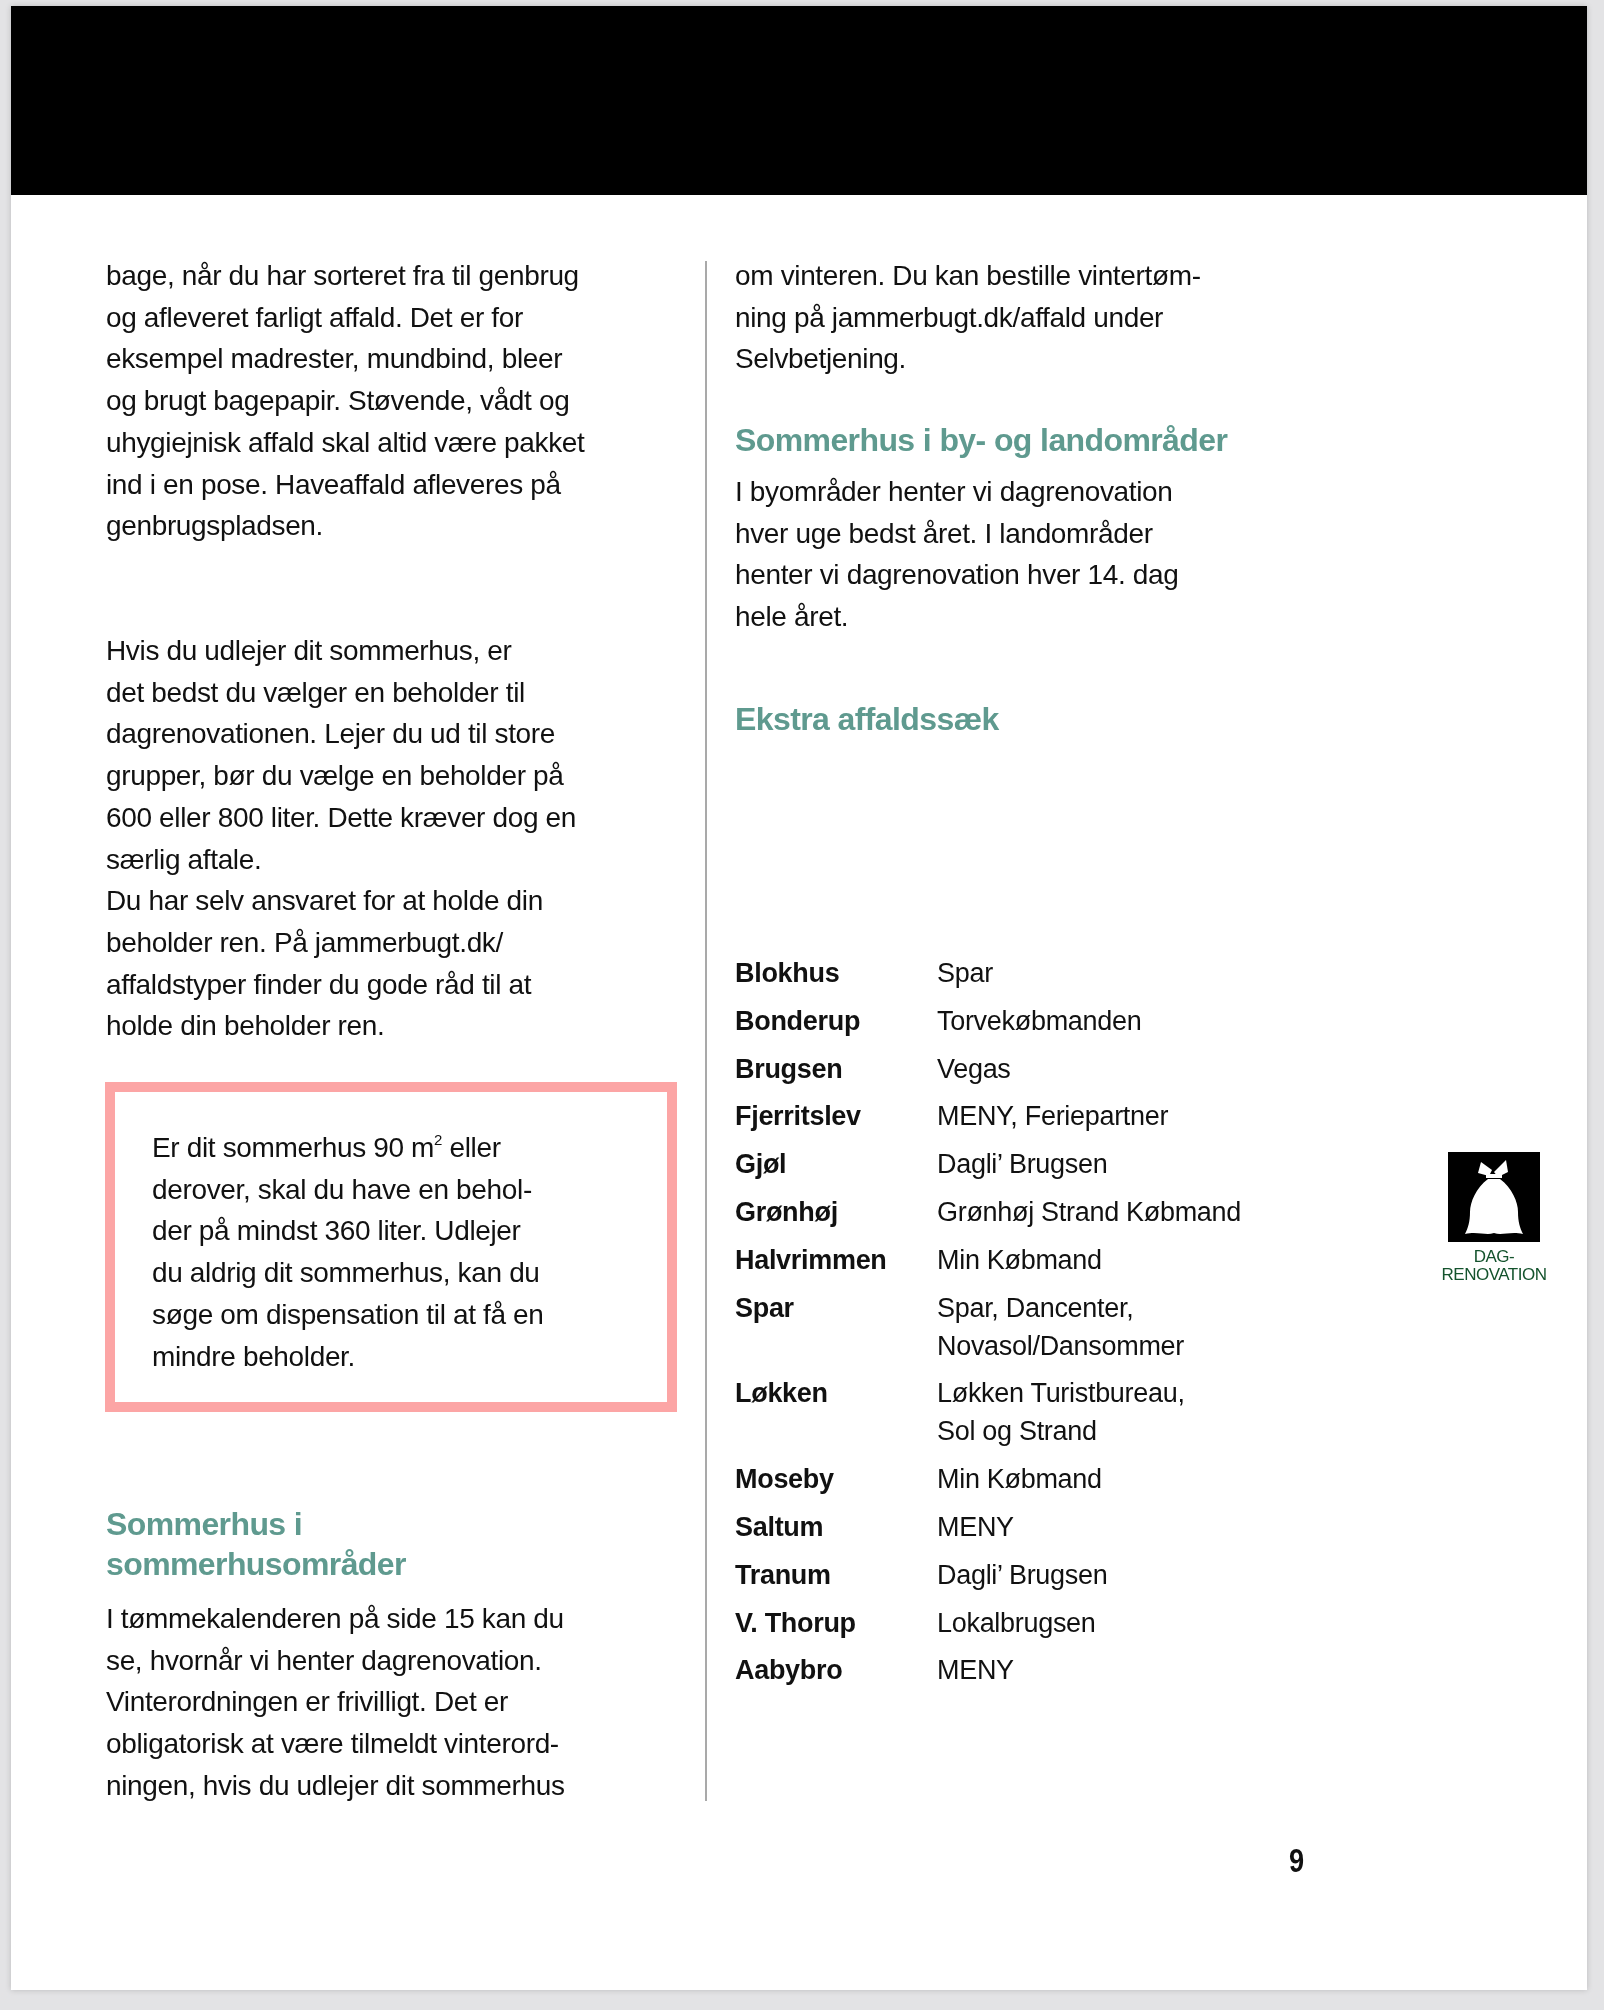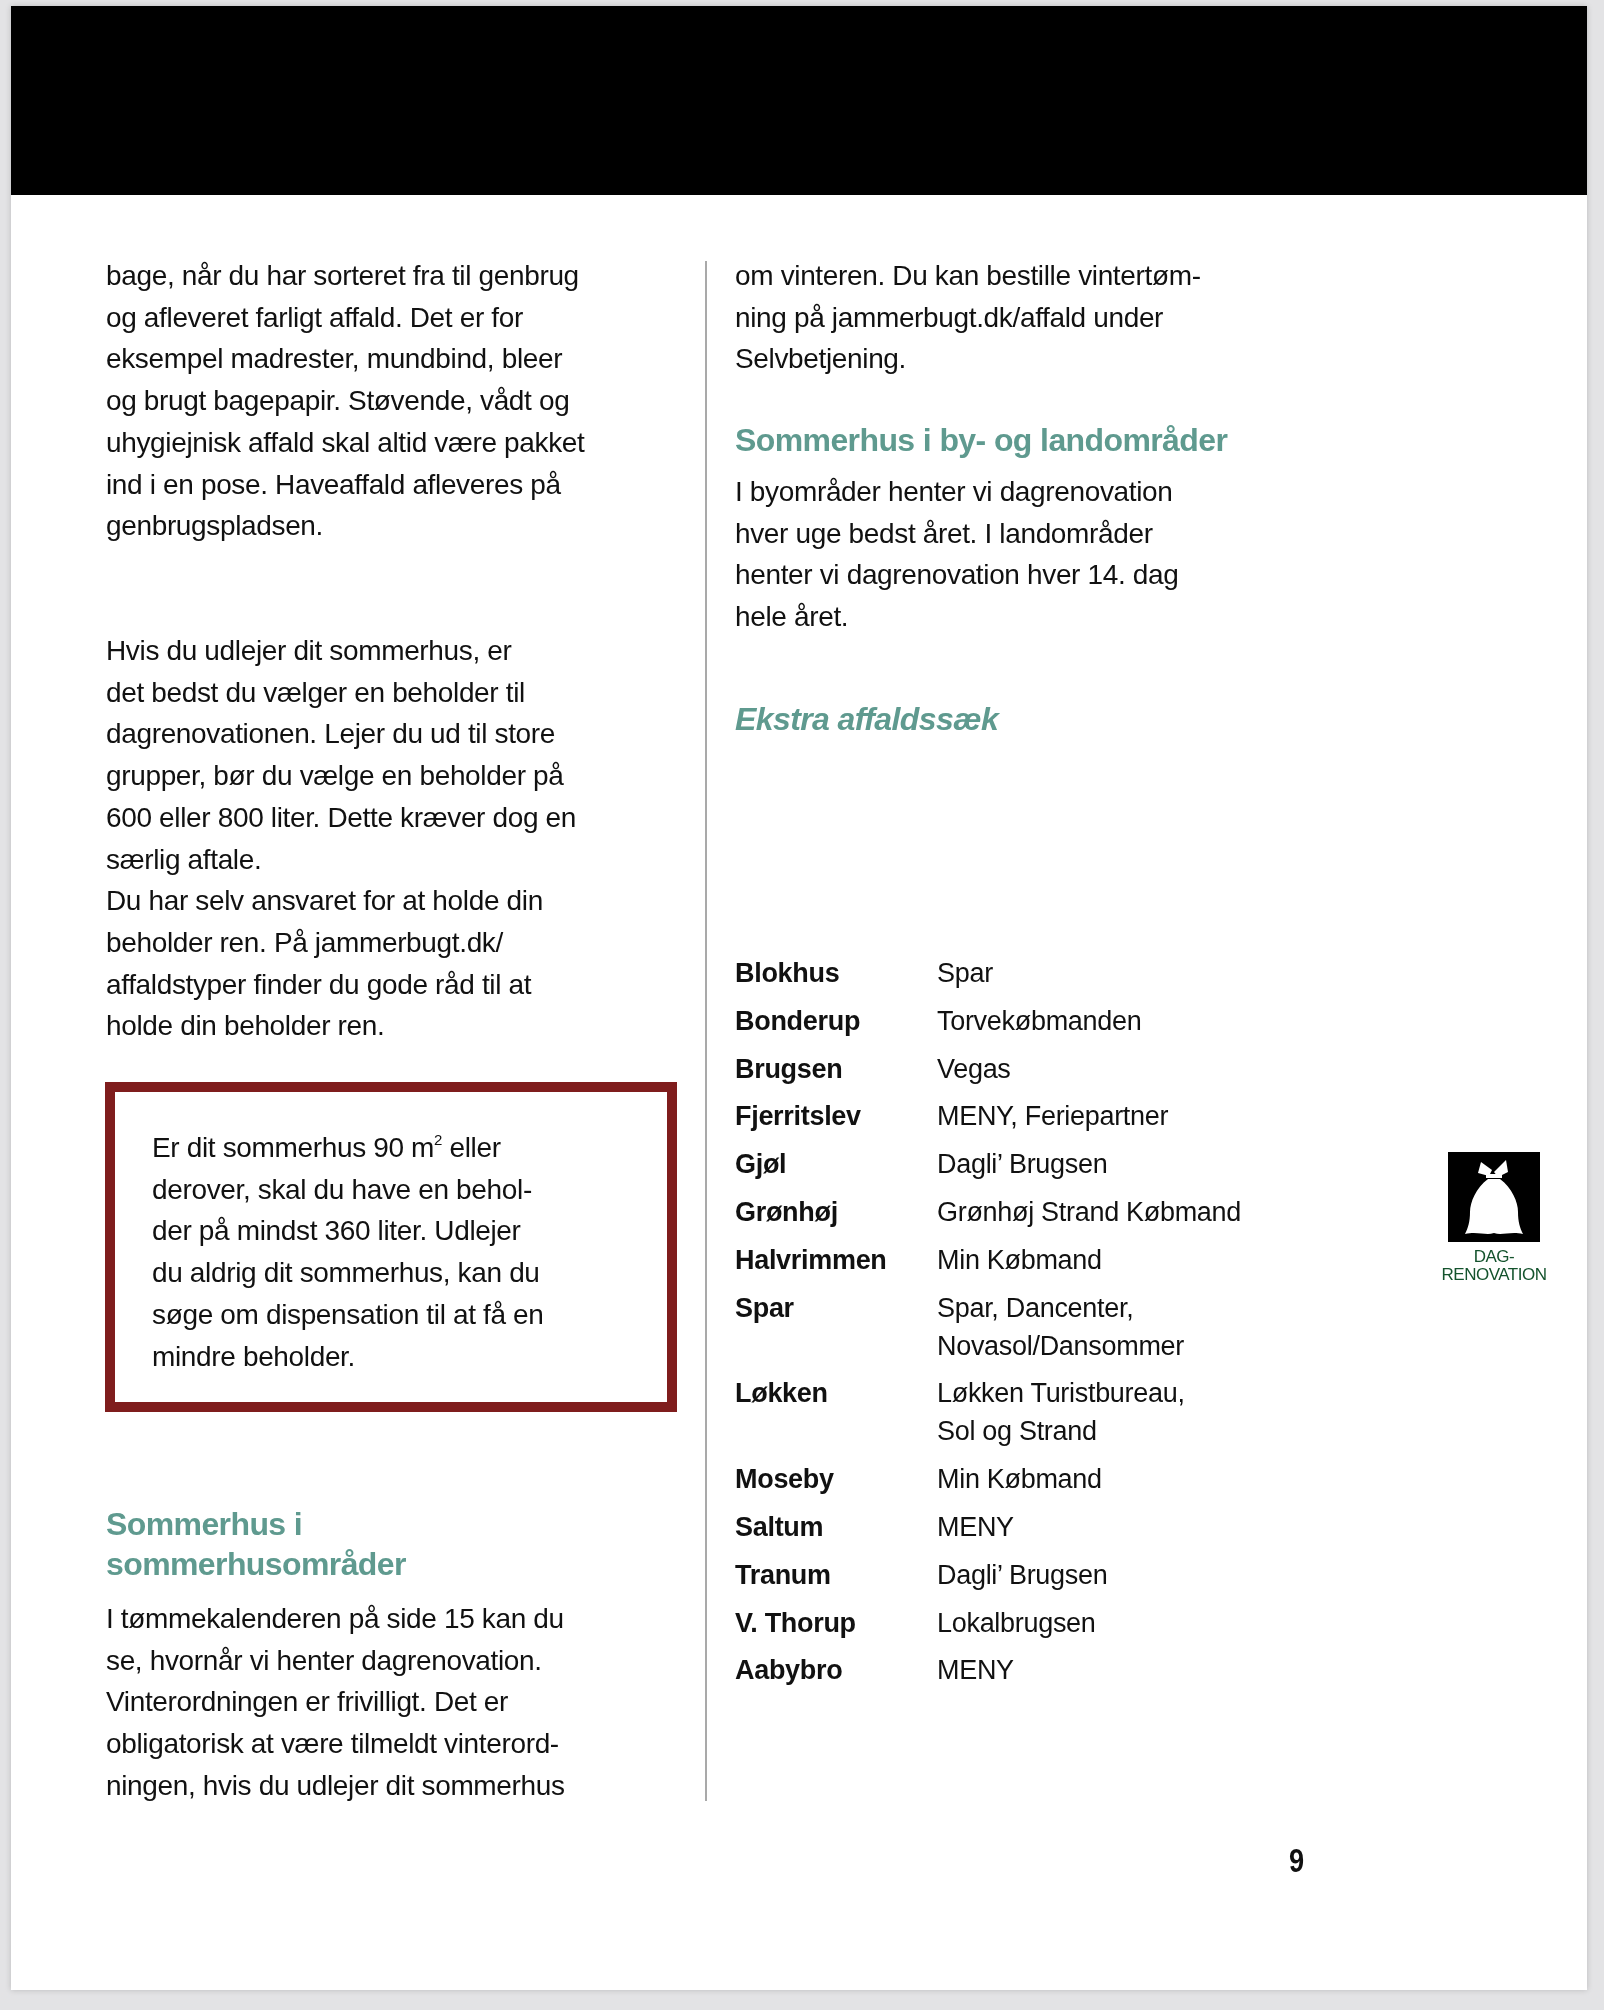--- a/index.html
+++ b/index.html
@@ -47,21 +47,21 @@
     left: 694px; top: 255px;
     width: 2px; height: 540px;
     background: #a9a9a9;
   }
   .divider { height: 1540px; }
   .notice-box {
     position: absolute;
     left: 94px; top: 1076px;
     width: 572px; height: 330px;
     box-sizing: border-box;
-    border: 10px solid #7f1d1d;
+    border: 10px solid #fca5a5;
   }
   .sup { font-size: 15px; vertical-align: 12px; line-height: 0; }
   .table {
     position: absolute;
     left: 724px; top: 948px;
     width: 560px;
   }
   .row {
     display: flex;
     font-size: 27px;
@@ -163,21 +163,21 @@
 
   <h2 class="abs heading" style="left:724px; top:414px; color:#5f9a8f;">Sommerhus i by- og landområder</h2>
 
   <div class="abs body-text" style="left:724px; top:465px;">
     <span class="ln">I byområder henter vi dagrenovation</span>
     <span class="ln">hver uge bedst året. I landområder</span>
     <span class="ln">henter vi dagrenovation hver 14. dag</span>
     <span class="ln">hele året.</span>
   </div>
 
-  <h2 class="abs heading" style="left:724px; top:693px; color:#5f9a8f;font-style:italic;">Ekstra affaldssæk</h2>
+  <h2 class="abs heading" style="left:724px; top:693px; color:#5f9a8f;">Ekstra affaldssæk</h2>
 
 
   <div class="table">
     <div class="row">
       <span class="place">Blokhus</span>
       <span class="shops">
           <span class="ln">Spar</span>
         </span>
     </div>
     <div class="row">

